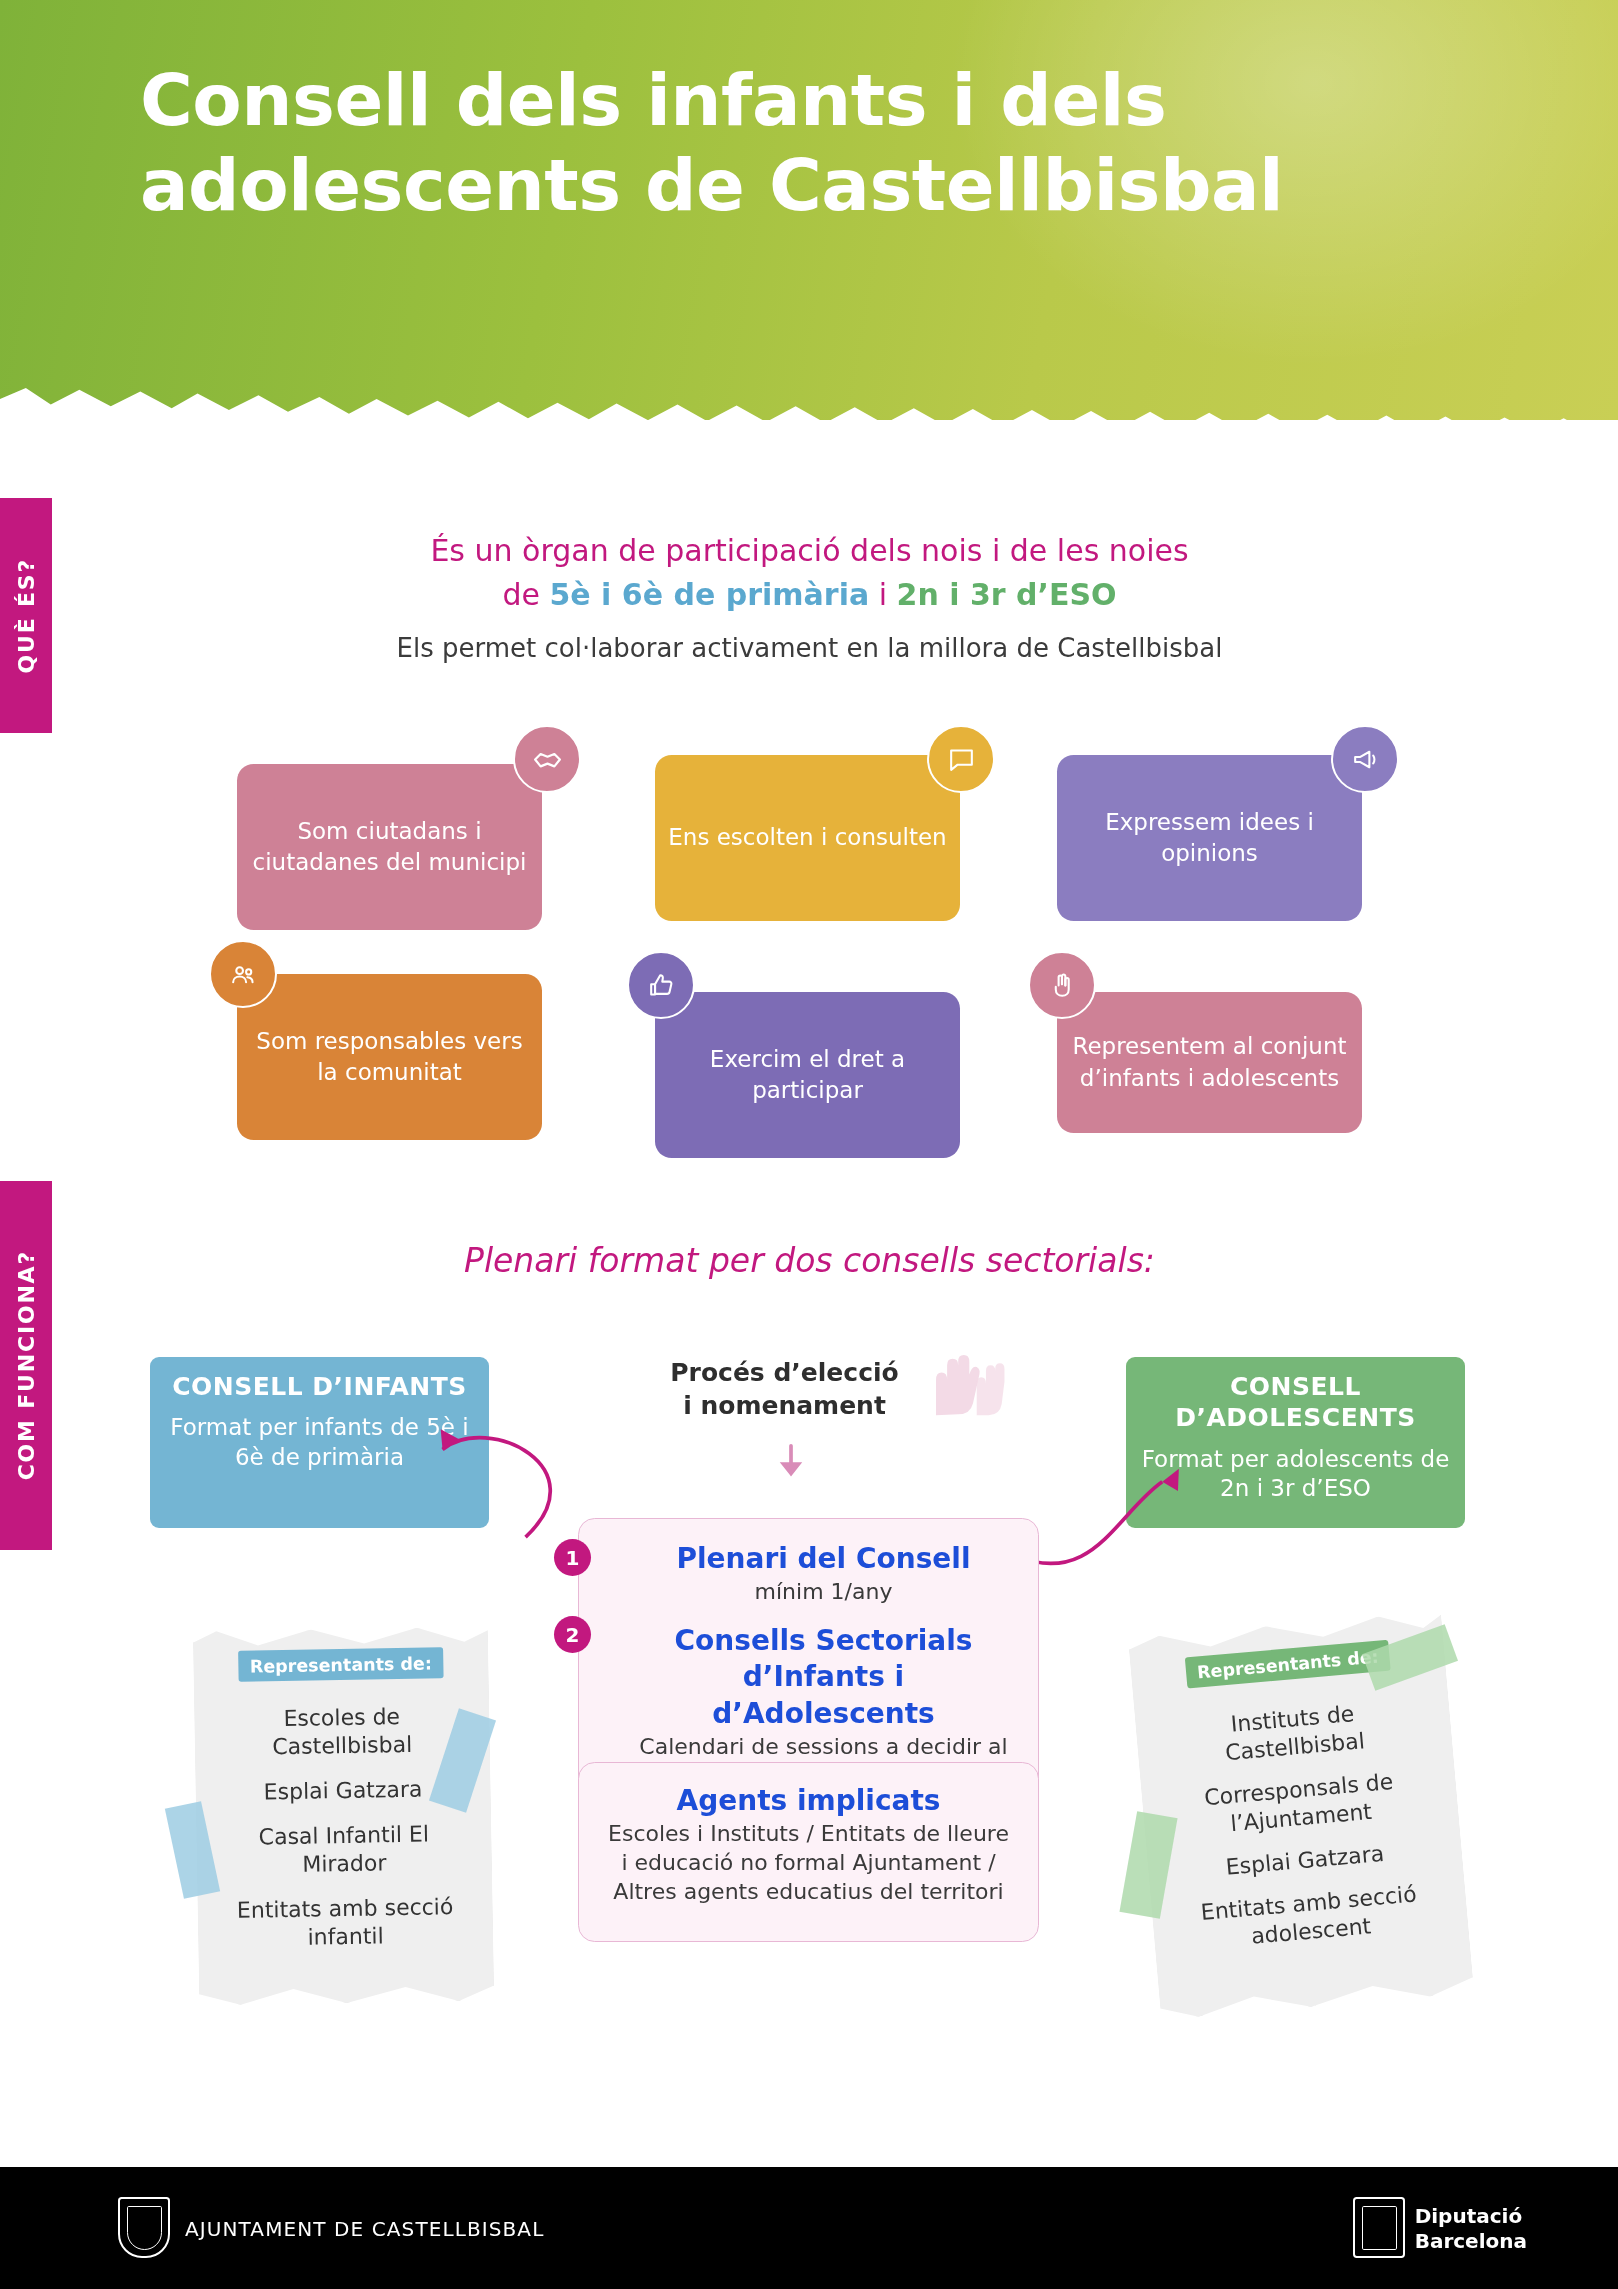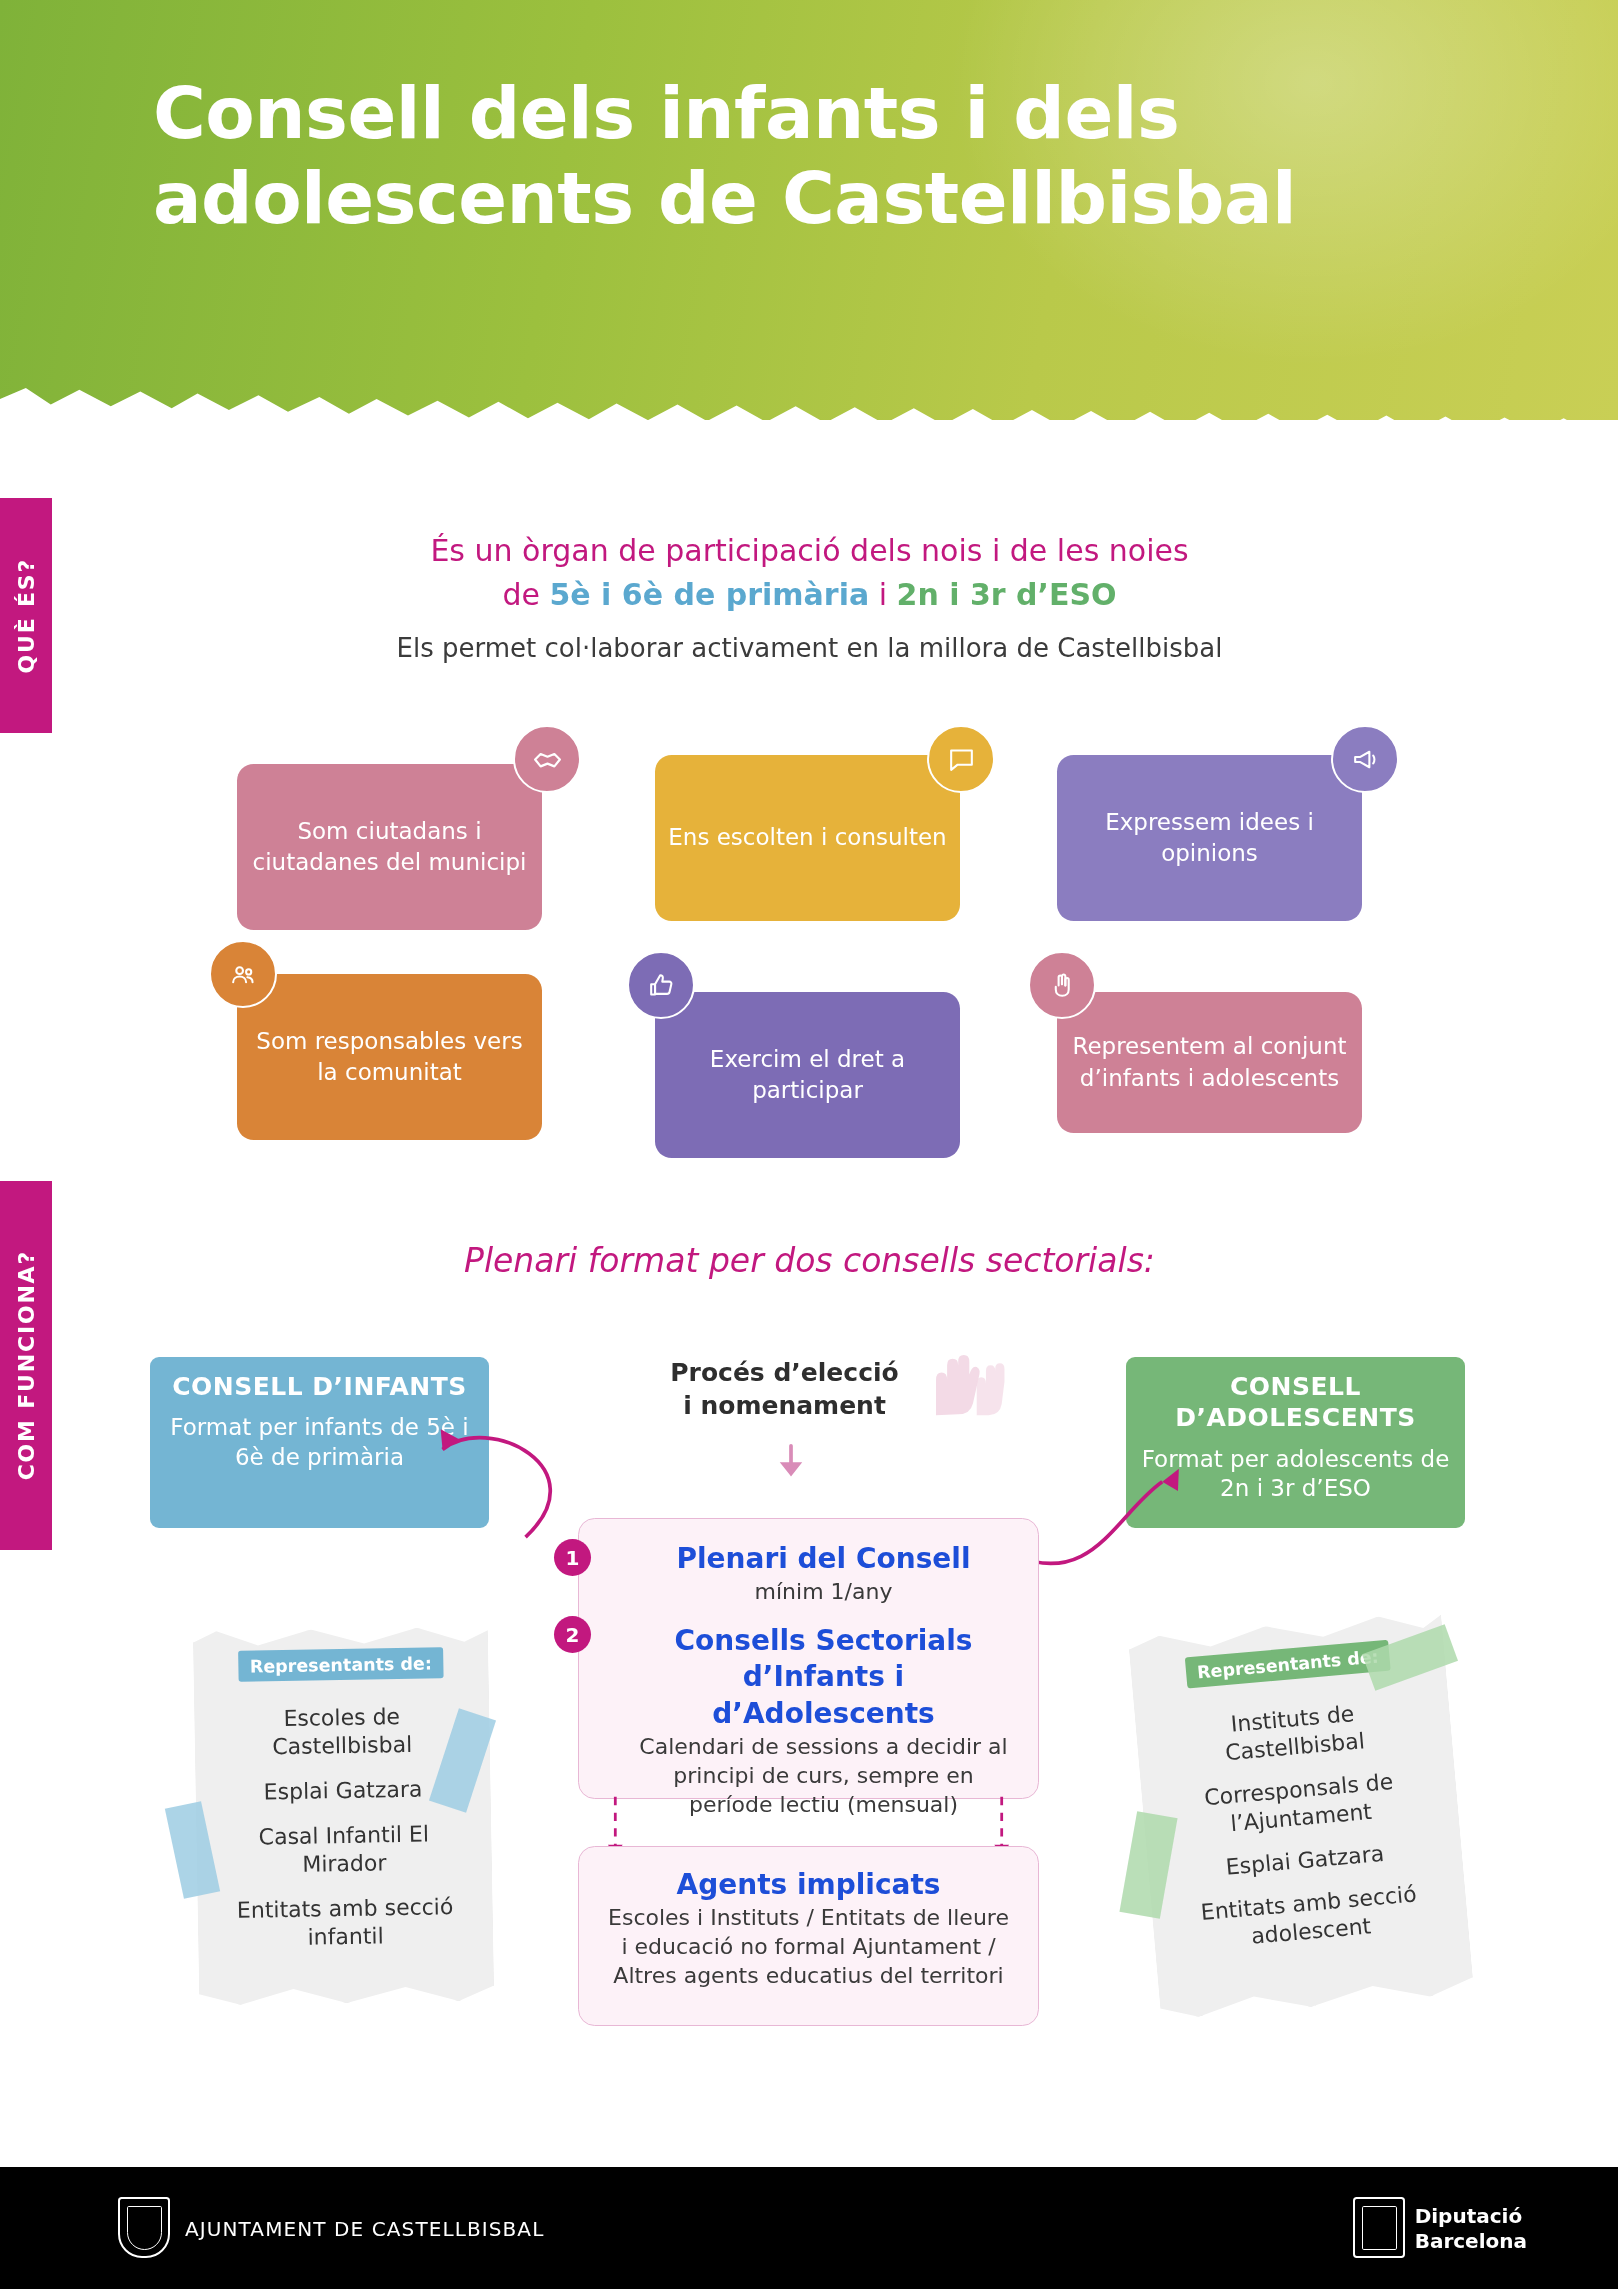--- a/index.html
+++ b/index.html
@@ -17,21 +17,21 @@
     position: absolute; left:0; top:0; width:1619px; height:420px;
     background: linear-gradient(100deg, #7fb239 0%, #9cc03e 35%, #b9c94a 65%, #c9cf55 100%);
     overflow: hidden;
   }
   #header .glow {
     position:absolute; right:-111px; top:-240px; width:831px; height:646px;
     background: radial-gradient(ellipse at center, rgba(255,255,255,0.28) 0%, rgba(255,255,255,0) 62%);
   }
   #header h1 {
     position:absolute; left:137px; top:55px; width:1384px;
-    margin:16px; color:#ffffff;
+    margin:3px; color:#ffffff;
     font-family:"DejaVu Sans", sans-serif;
     font-weight:bold; font-size:72px; line-height:1.18;
     letter-spacing:-0.5px;
   }
   
   #torn {
     position:absolute; left:0; top:351px; width:1619px; height:83px;
   }
 
   
@@ -274,21 +274,21 @@
   <span>2</span>
 </div>
 
 <svg style="position:absolute; left:578px; top:1795px;" width="461" height="69" viewBox="0 0 500 75">
   <path d="M40 2 C40 40, 40 40, 40 56" stroke="#c2187f" stroke-width="3" fill="none" stroke-dasharray="9 8"></path>
   <path d="M40 66 l-8 -12 h16 z" fill="#c2187f"></path>
   <path d="M460 2 C460 40, 460 40, 460 56" stroke="#c2187f" stroke-width="3" fill="none" stroke-dasharray="9 8"></path>
   <path d="M460 66 l-8 -12 h16 z" fill="#c2187f"></path>
 </svg>
 
-<div class="flow-box" style="left:578px; top:1846px; width:461px; height:180px; padding:20px 26px;">
+<div class="flow-box" style="left:578px; top:1762px; width:461px; height:180px; padding:20px 26px;">
   <div class="h">Agents implicats</div>
   <div class="b">Escoles i Instituts / Entitats de lleure i educació no formal Ajuntament / Altres agents educatius del territori</div>
 </div>
 
 <div class="note" style="left:196px; top:1629px; width:295px; height:374px; transform:rotate(-1deg);
      clip-path: polygon(0 3%, 8% 0, 22% 4%, 40% 0, 58% 4%, 76% 0, 92% 4%, 100% 1%, 100% 96%, 88% 100%, 70% 96%, 50% 100%, 32% 96%, 14% 100%, 0 97%);">
   <div style="text-align:center; margin-top:20px;">
     <span class="hdr" style="background:#74b5d3;">Representants de:</span>
   </div>
   <div style="padding:24px 24px 0 24px;">

